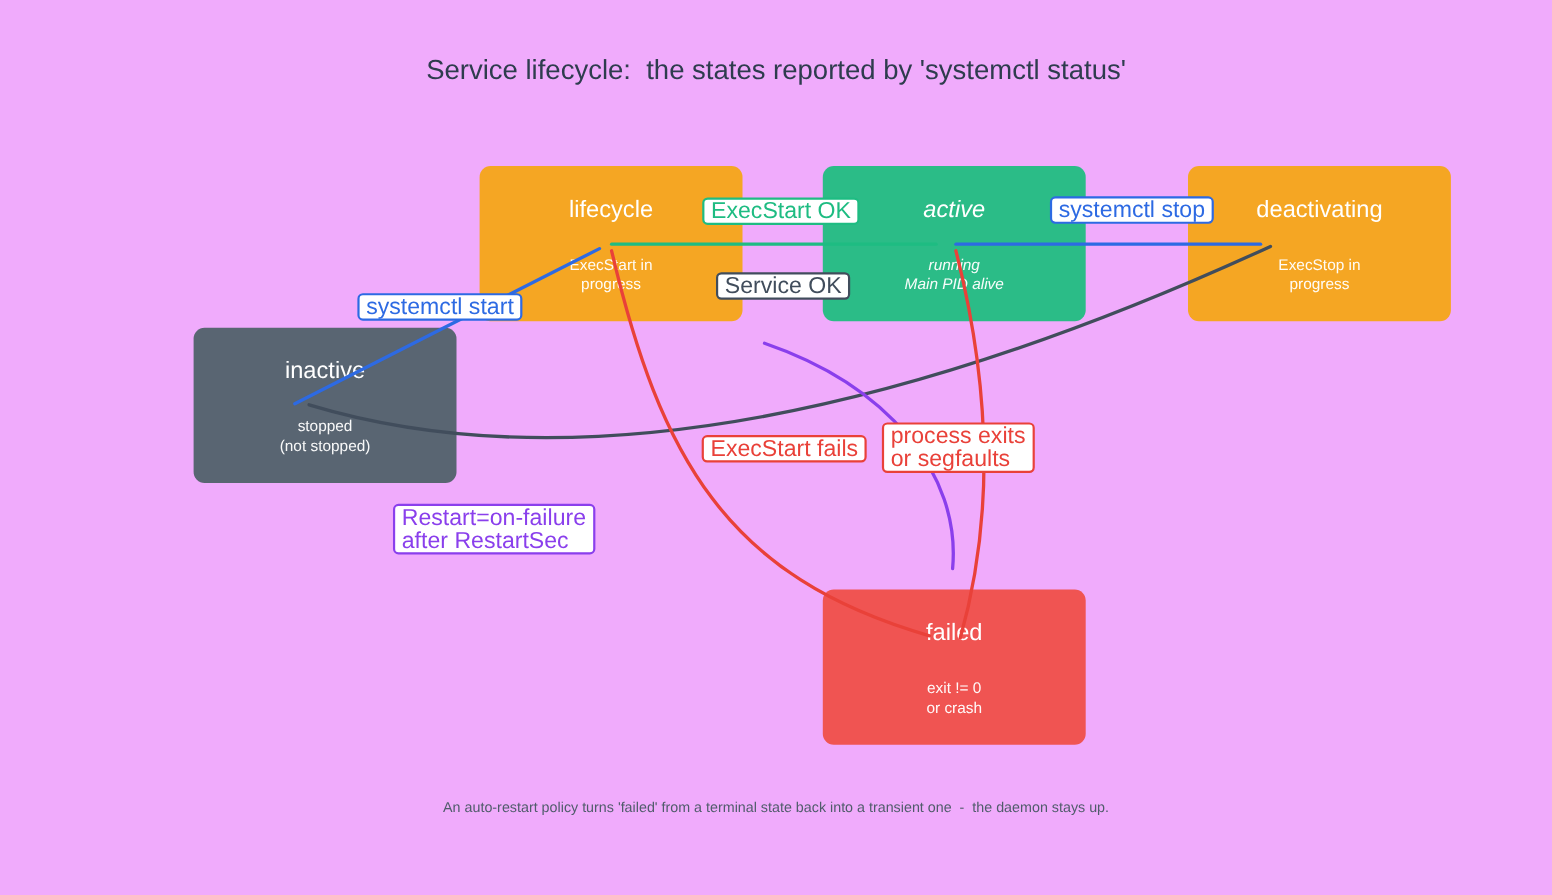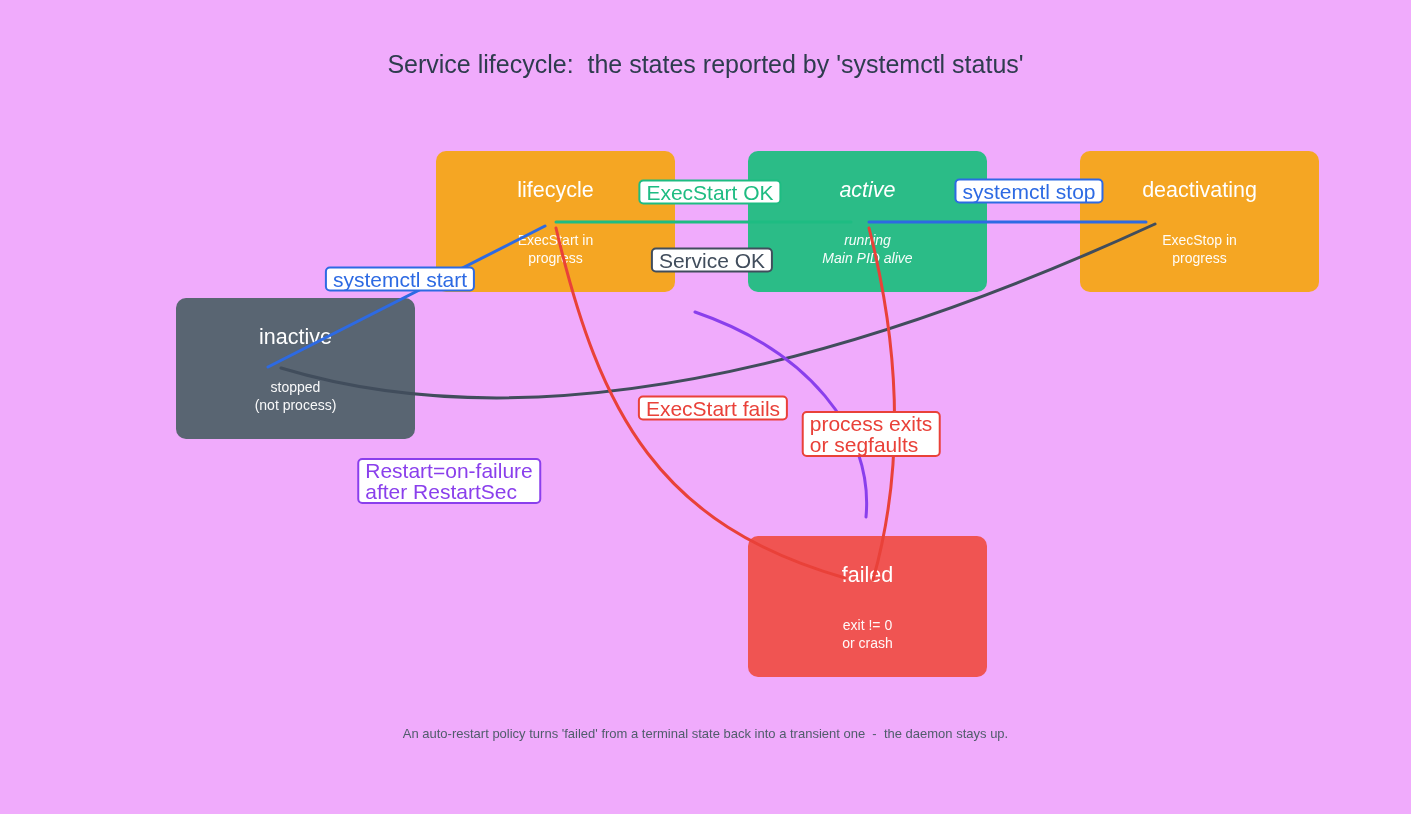--- a/index.html
+++ b/index.html
@@ -50,21 +50,21 @@
     <div class="state-sub"><span>running</span><br><span>Main PID alive</span></div>
   </div>
 
   <div class="state bg-orange" style="left:1038px;top:151px;margin-left:42px;">
     <div class="state-title">deactivating</div>
     <div class="state-sub"><span>ExecStop in</span><br><span>progress</span></div>
   </div>
 
   <div class="state bg-slate" style="left:149px;top:298px;margin-left:27px;">
     <div class="state-title">inactive</div>
-    <div class="state-sub"><span>stopped</span><br><span>(not process)</span></div>
+    <div class="state-sub"><span>stopped</span><br><span>(not stopped)</span></div>
   </div>
 
   <div class="state bg-red" style="left:748px;top:500px;margin-top:36px;">
     <div class="state-title">failed</div>
     <div class="state-sub"><span>exit != 0</span><br><span>or crash</span></div>
   </div>
 
   <svg class="arrows" width="1411" height="814" viewBox="0 0 1411 814">
     <defs>
       <marker id="mk-blue" markerWidth="16" markerHeight="12" refX="12" refY="5.5" orient="auto" markerUnits="userSpaceOnUse">
@@ -90,18 +90,18 @@
     <path class="s-red" d="M 556 228 C 600 415 660 525 845 578" marker-end="url(#mk-red)"></path>
     <path class="s-red" d="M 869 228 Q 918 420 873 580" marker-end="url(#mk-red)"></path>
     <path class="s-purple" d="M 866 517 C 874 430 806 350 695 312" marker-end="url(#mk-purple)"></path>
   </svg>
 
   <div class="edge-label lc-blue" style="left:400px;top:263px;margin-top:16px;">systemctl start</div>
   <div class="edge-label lc-green" style="left:710px;top:192px;">ExecStart OK</div>
   <div class="edge-label lc-blue" style="left:1016px;top:191px;margin-left:13px;">systemctl stop</div>
   <div class="edge-label lc-dark" style="left:712px;top:260px;">Service OK</div>
   <div class="edge-label lc-red" style="left:713px;top:408px;">ExecStart fails</div>
-  <div class="edge-label lc-red" style="left:871px;top:407px;margin-top:27px;"><span>process exits</span><br><span>or segfaults</span></div>
+  <div class="edge-label lc-red" style="left:871px;top:407px;"><span>process exits</span><br><span>or segfaults</span></div>
   <div class="edge-label lc-purple" style="left:449px;top:481px;"><span>Restart=on-failure</span><br><span>after RestartSec</span></div>
 
   <div class="footer-note">An auto-restart policy turns 'failed' from a terminal state back into a transient one  -  the daemon stays up.</div>
 
 </div>
 
 </body></html>

